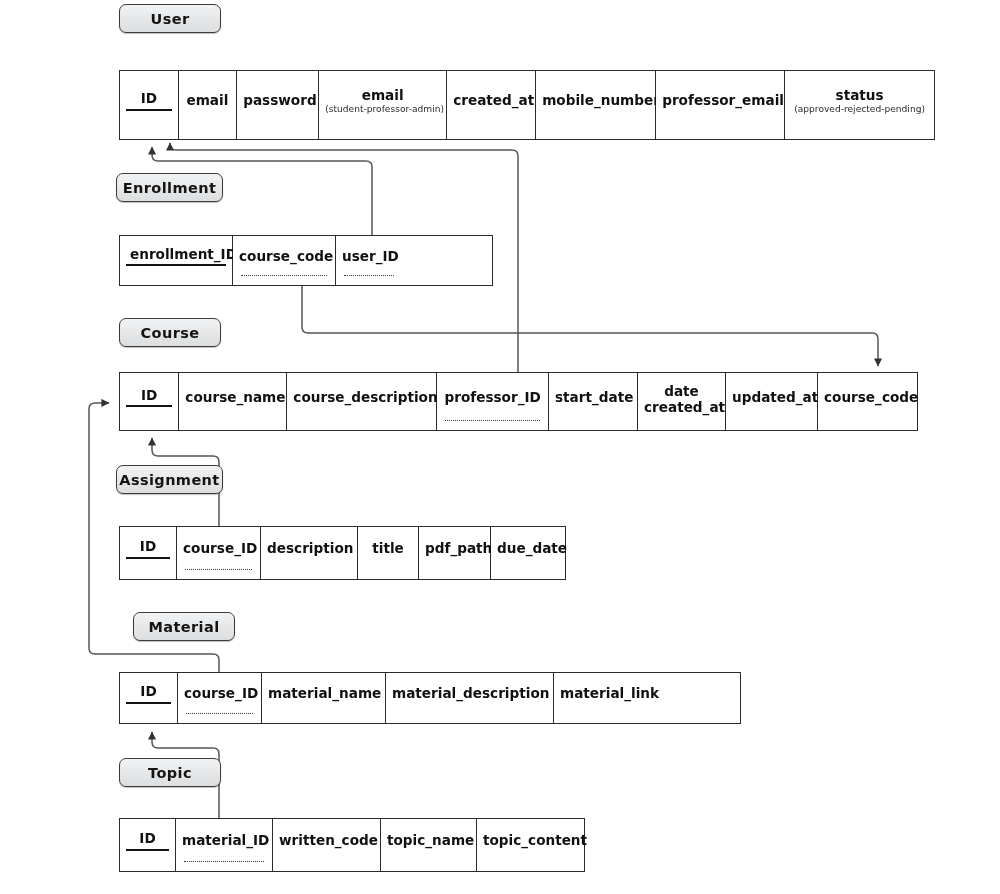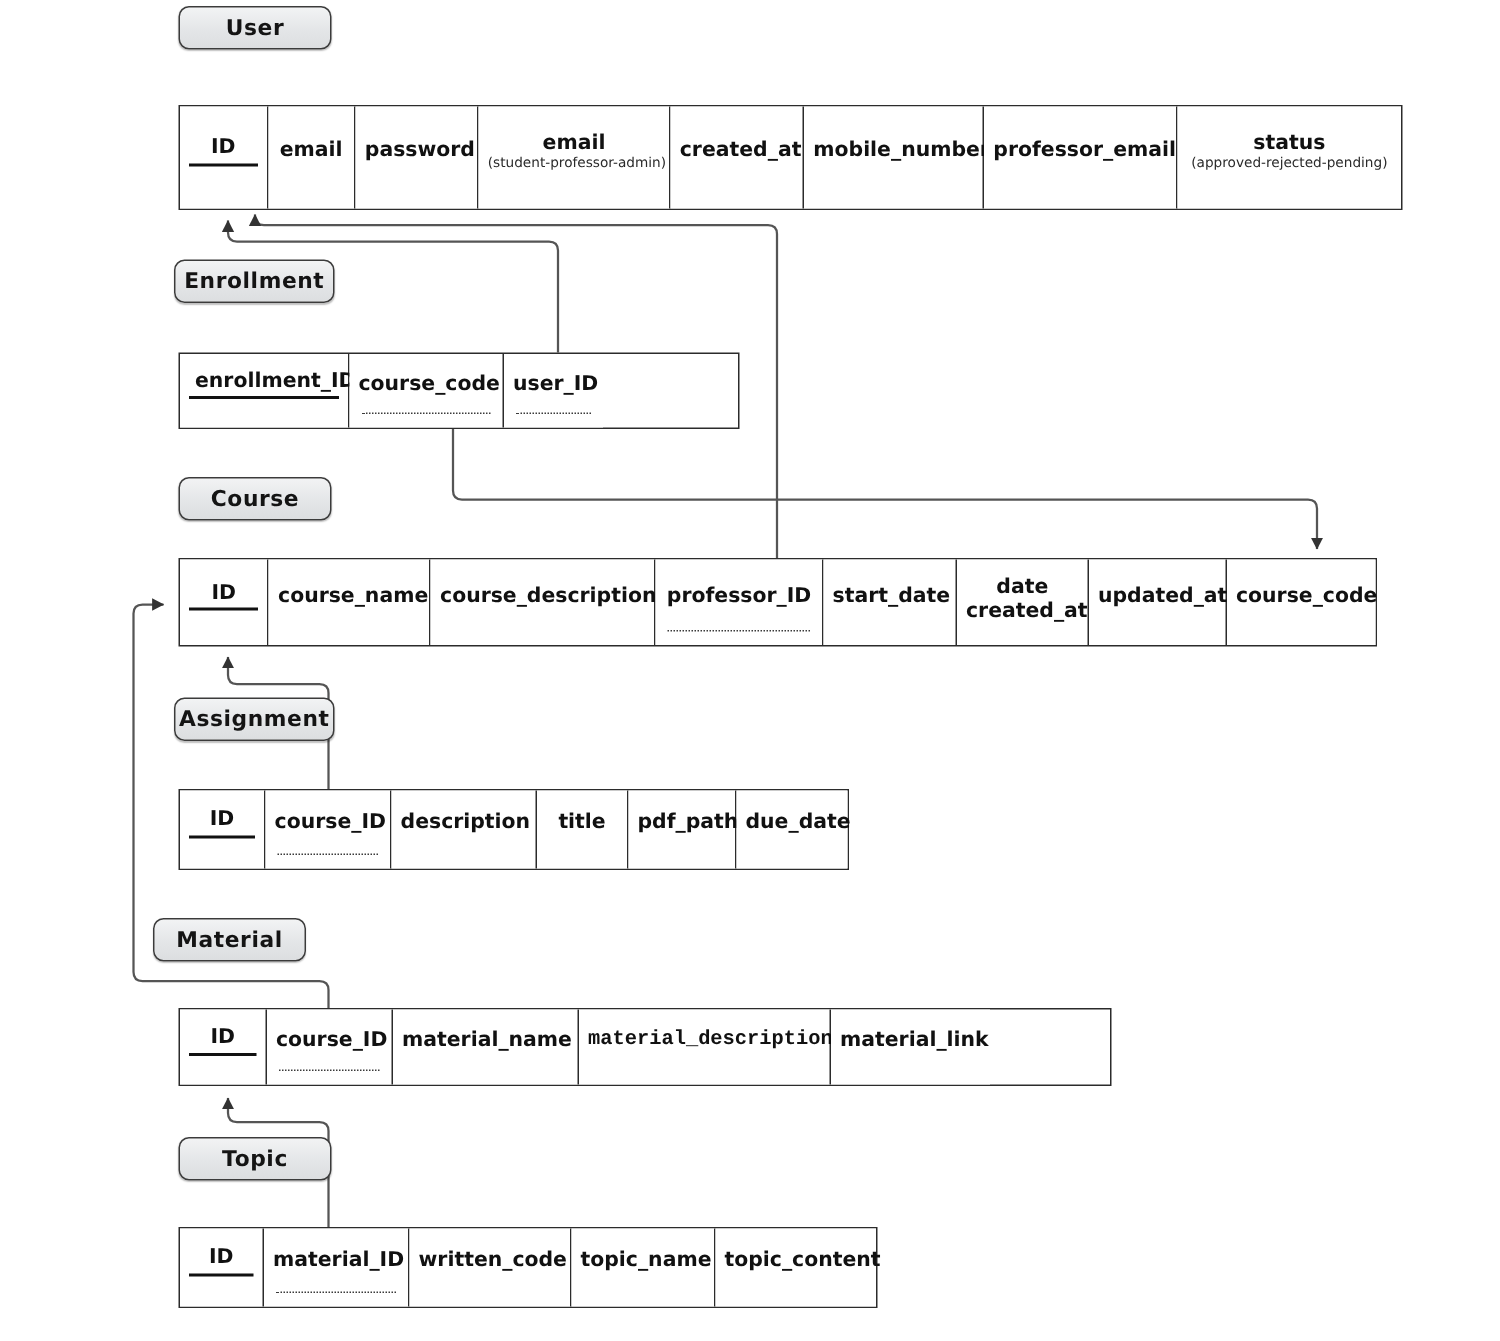--- a/index.html
+++ b/index.html
@@ -221,34 +221,34 @@
       <span class="fname">title</span>
     </div>
     <div class="cell" style="width:72px;">
       <span class="fname">pdf_path</span>
     </div>
     <div class="cell" style="width:74px;">
       <span class="fname">due_date</span>
     </div>
   </div>
 
-  <div class="badge" style="left:102px; top:612px; width:102px; height:29px;">
+  <div class="badge" style="left:133px; top:612px; width:102px; height:29px;">
     <span>Material</span>
   </div>
   <div class="table" style="left:119px; top:672px; width:622px; height:52px;">
     <div class="cell pk" style="width:58px;">
       <span class="fname">ID</span>
     </div>
     <div class="cell fk" style="width:84px;">
       <span class="fname">course_ID</span>
     </div>
     <div class="cell" style="width:124px;">
       <span class="fname">material_name</span>
     </div>
-    <div class="cell" style="width:168px;font-family:Liberation Mono, monospace;">
+    <div class="cell" style="width:168px;">
       <span class="fname">material_description</span>
     </div>
     <div class="cell" style="width:106px; border-right-width:2.4px;">
       <span class="fname">material_link</span>
     </div>
   </div>
 
   <div class="badge" style="left:119px; top:758px; width:102px; height:29px;">
     <span>Topic</span>
   </div>

